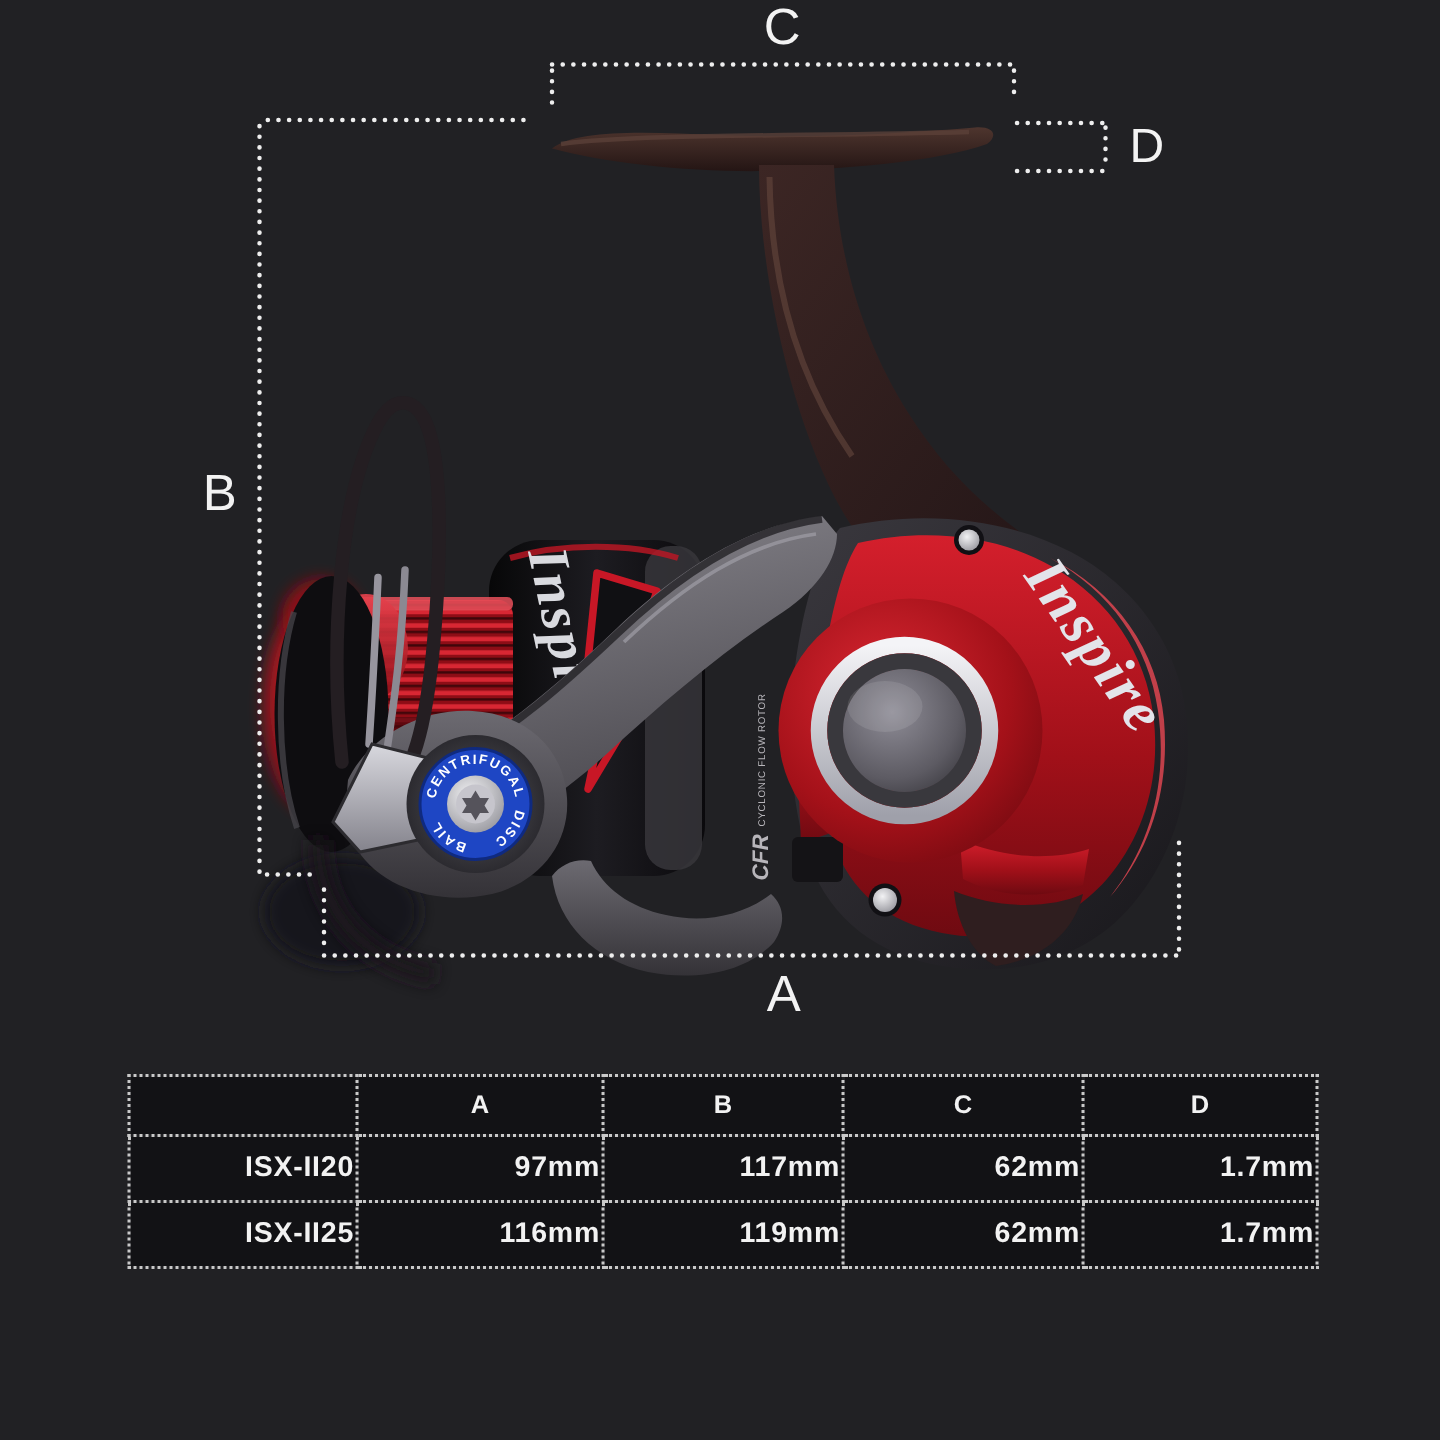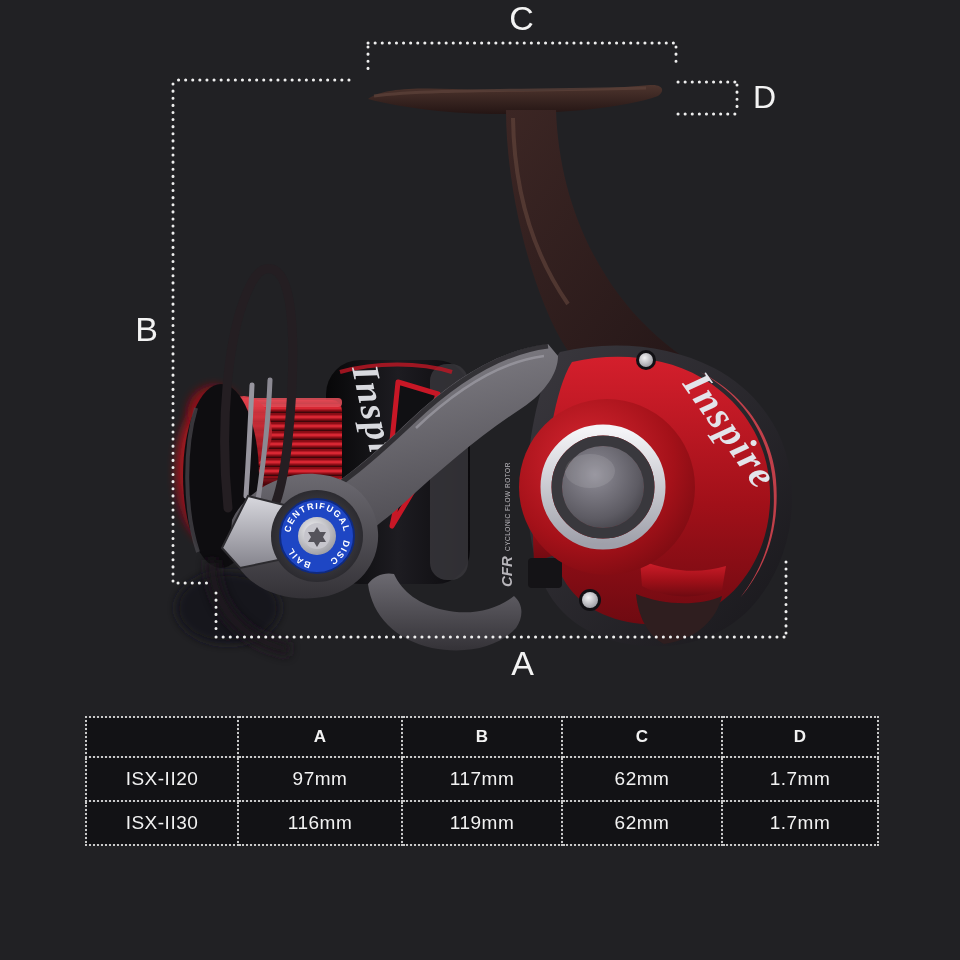--- a/index.html
+++ b/index.html
@@ -33,21 +33,21 @@
   .spec-table th, .spec-table td {
     border: 2px dotted #c9c9c9;
     background: #121215;
     color: #f2f2f2;
     text-align: center;
     vertical-align: middle;
     overflow: hidden;
     white-space: nowrap;
   }
   .spec-table th { height: 36px; font-size: 17px; font-weight: bold; }
-  .spec-table td { height: 40px; font-size: 19px; font-weight: normal; letter-spacing: 0.5px; }
+  .spec-table td { height: 40px; font-size: 19px; font-weight: bold; letter-spacing: 0.5px; text-align: right; }
 
   .script {
     font-family: "Liberation Serif", serif;
     font-style: italic;
     font-weight: bold;
   }
   .ring-text {
     font-family: "Liberation Sans", sans-serif;
     font-weight: bold;
     fill: #ffffff;
@@ -313,21 +313,21 @@
     </thead>
     <tbody>
       <tr>
         <td>ISX-II20</td>
         <td>97mm</td>
         <td>117mm</td>
         <td>62mm</td>
         <td>1.7mm</td>
       </tr>
       <tr>
-        <td>ISX-II30</td>
+        <td>ISX-II25</td>
         <td>116mm</td>
         <td>119mm</td>
         <td>62mm</td>
         <td>1.7mm</td>
       </tr>
     </tbody>
   </table>
 </div>
 
 </body></html>

